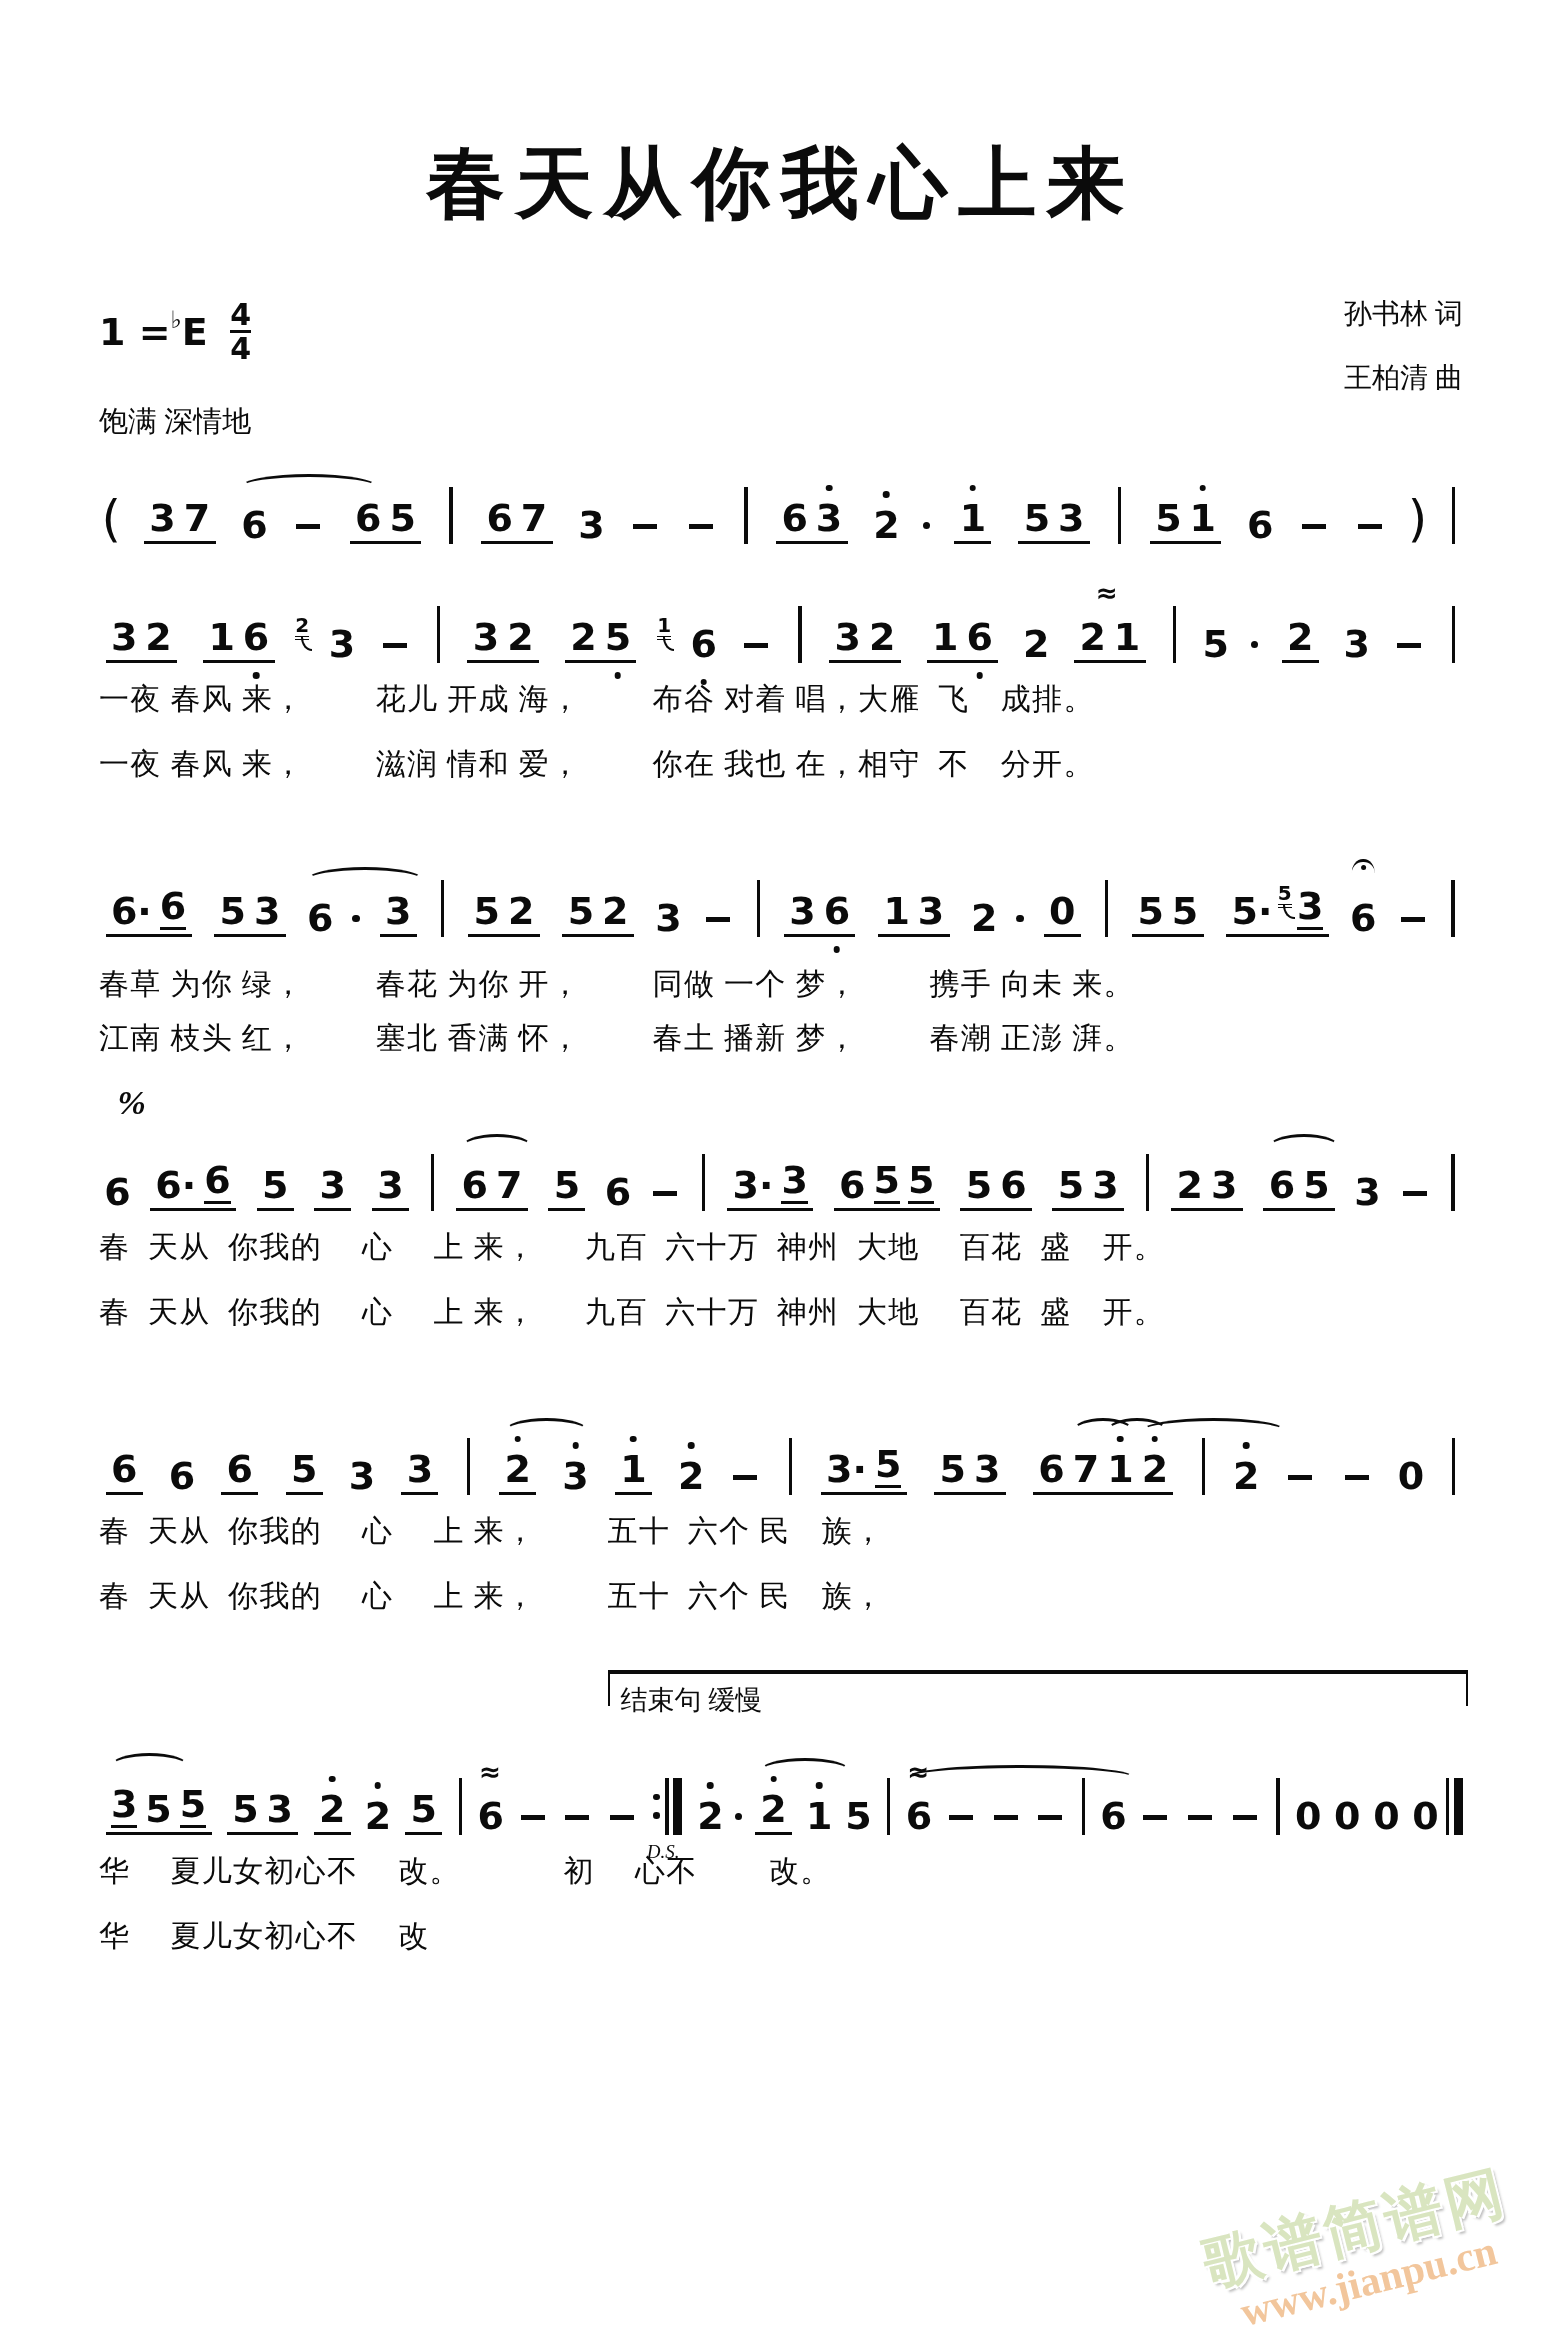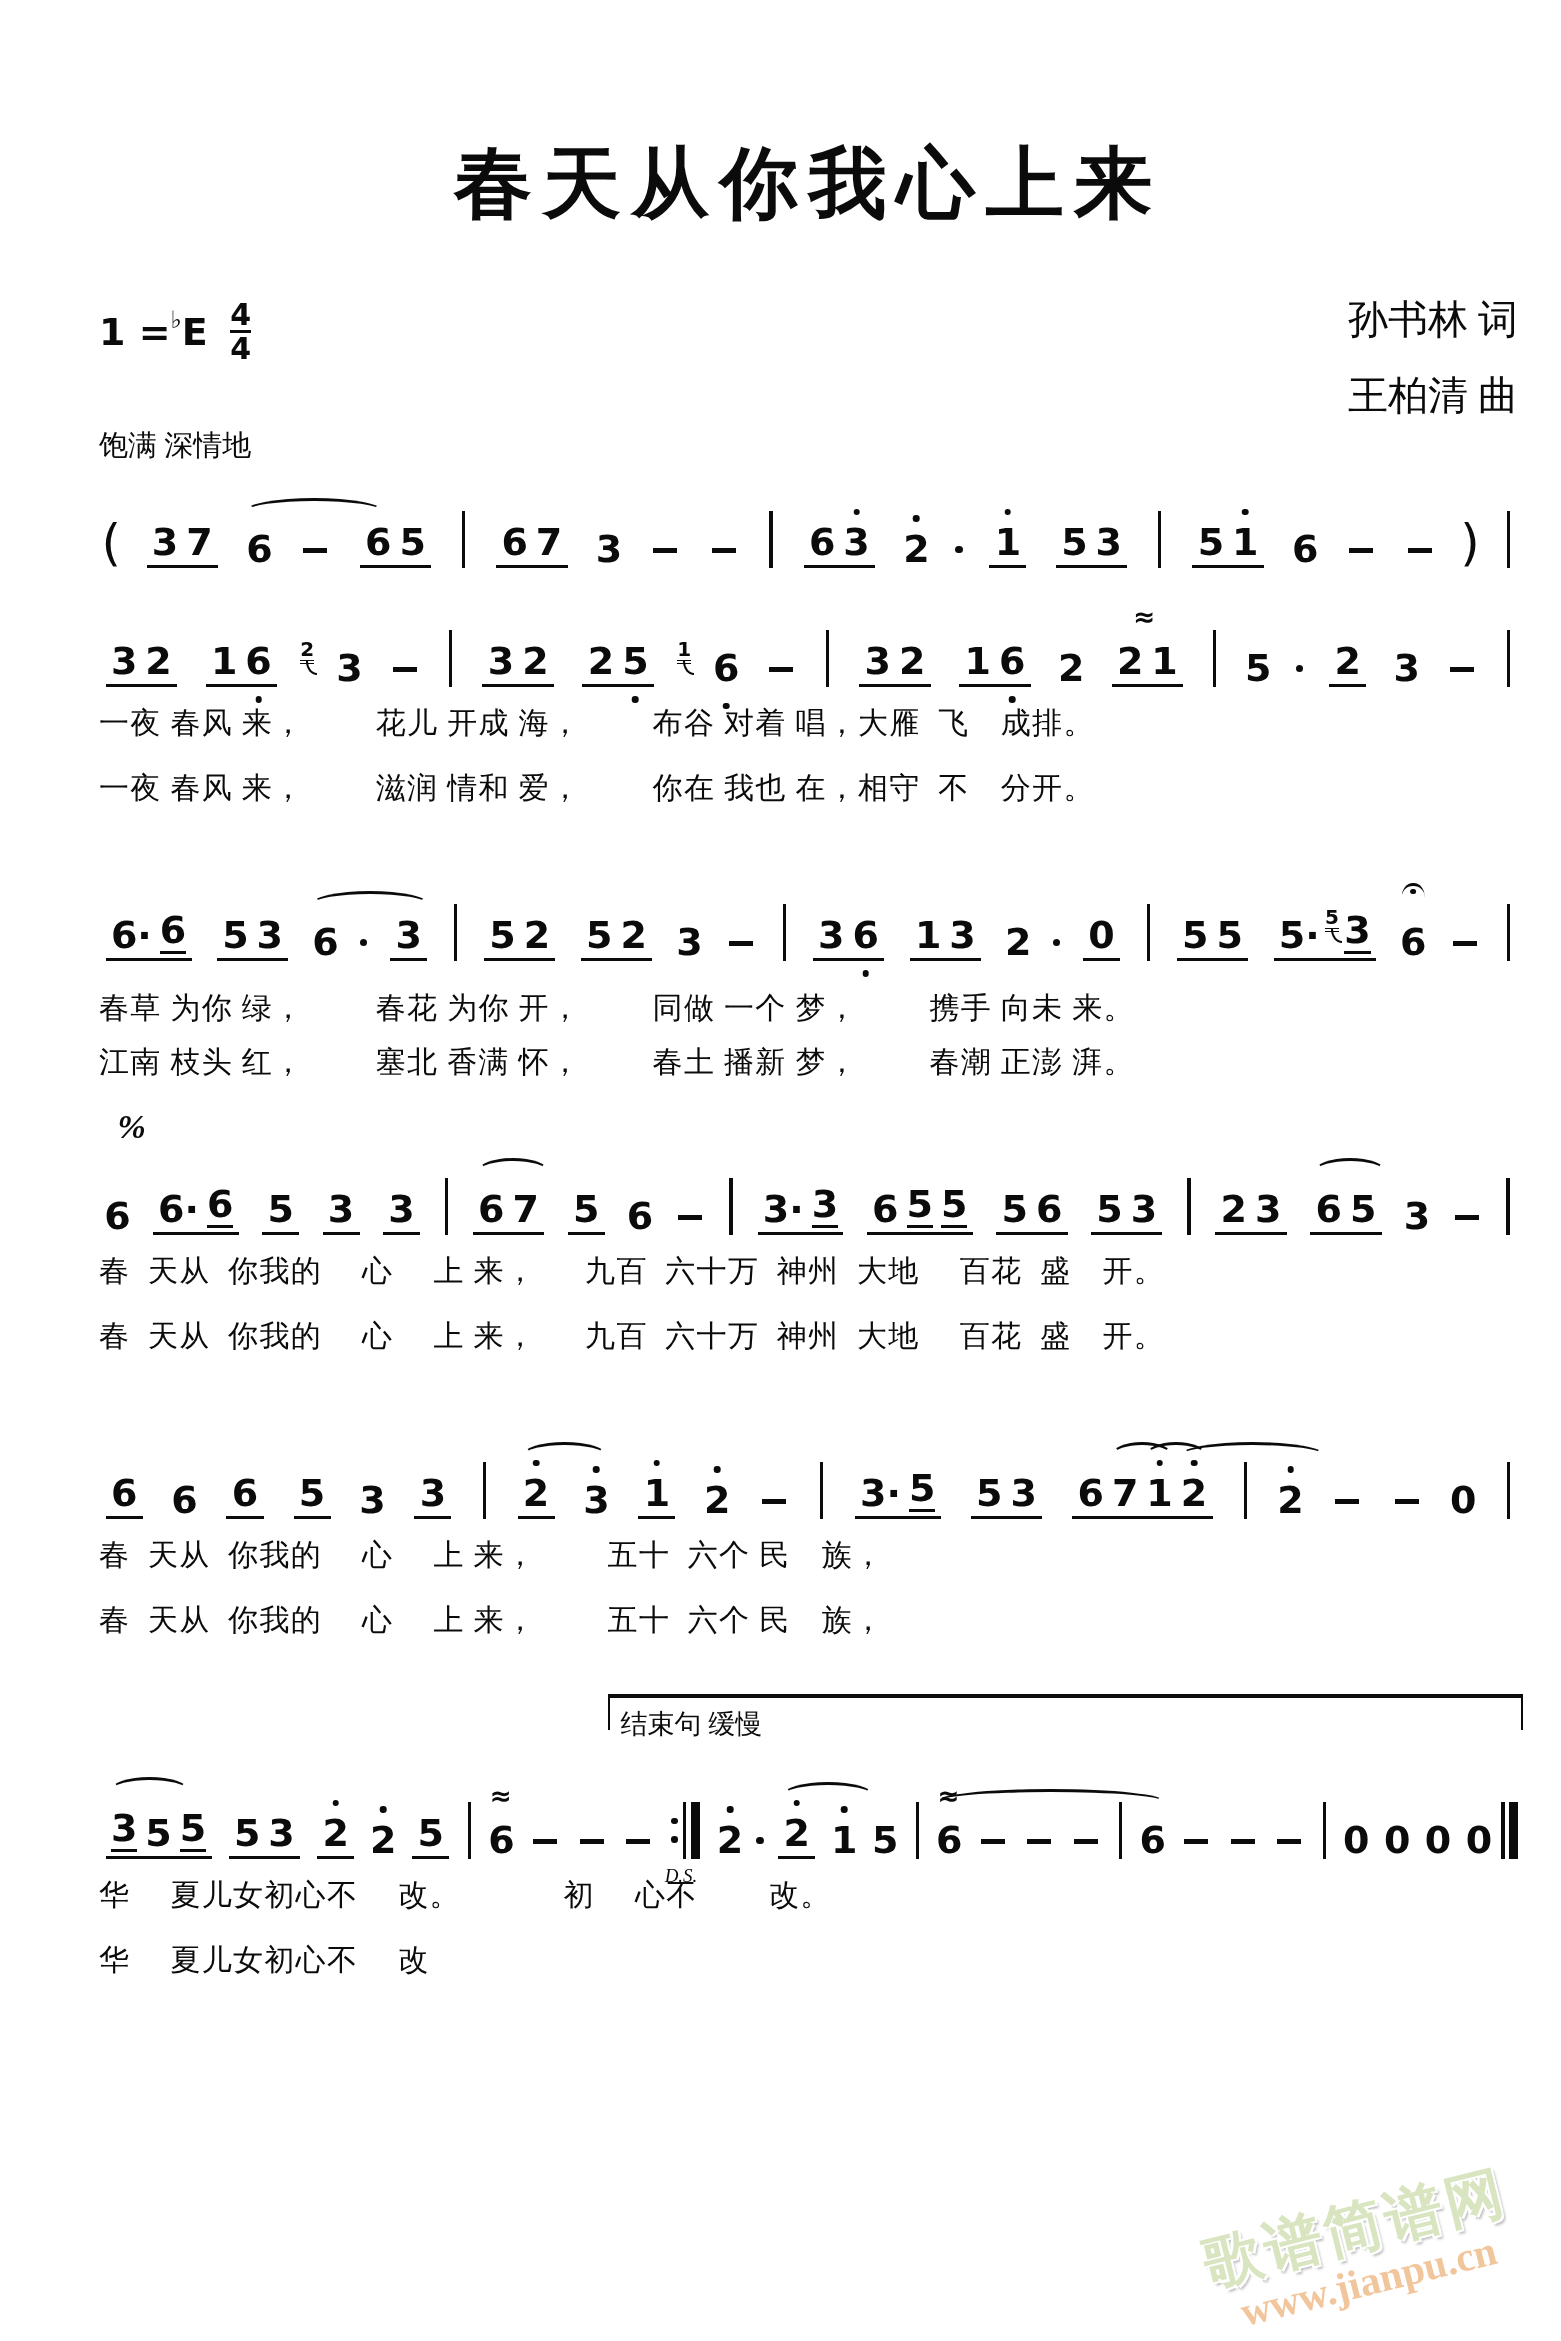--- a/index.html
+++ b/index.html
@@ -1,28 +1,28 @@
 <!DOCTYPE html>
 <html style="font-size:10.6px"><head>
 <meta charset="utf-8">
 <style>
   html,body{margin:0;padding:0;background:#e8e8e8;}
   .page{position:relative;width:1561px;height:2342px;background:#ffffff;overflow:hidden;
         font-family:"Liberation Serif",serif;color:#0b0b0b;box-sizing:border-box;
-        padding:99px 43px 0 99px;}
+        padding:99px 98px 0 99px;}
   
   .title{margin:33px 0 0 0;text-align:center;font-size:78px;font-weight:bold;
          letter-spacing:10.6px;font-family:"Liberation Serif",serif;}
   
   .metarow{display:flex;justify-content:space-between;align-items:flex-start;margin-top:63px;}
   .keysig{font-family:"DejaVu Sans",sans-serif;font-weight:bold;font-size:38px;display:flex;align-items:center;}
   .flat{font-size:24px;vertical-align:super;position:relative;top:-12px;}
   .ts{display:inline-flex;flex-direction:column;align-items:center;margin-left:22.5px;font-size:30px;line-height:1.0;}
   .ts .tb{border-top:3.3px solid #0b0b0b;padding-top:1.3px;}
-  .authors{text-align:right;font-size:40px;line-height:1.0;margin-left:28px;}
+  .authors{text-align:right;font-size:28px;line-height:1.0;margin-left:28px;}
   .authors div{margin-bottom:36px;}
   .expr{font-size:29px;margin-top:-26.4px;}
   
   #score{width:100%;}
   .mline{position:relative;display:flex;align-items:flex-end;justify-content:space-between;height:66px;}
   .ml0{margin-top:36px;}.ml1{margin-top:53px;}.ml2{margin-top:89px;}
   .ml3{margin-top:89px;}.ml4{margin-top:99px;}.ml5{margin-top:155px;}
   .lyric{font-size:30px;margin-top:18px;white-space:pre-wrap;letter-spacing:1.3px;line-height:1.2;}
   .lyric.second{margin-top:29px;}
   .note{position:relative;display:inline-flex;align-items:flex-end;margin:0 5.3px;}

